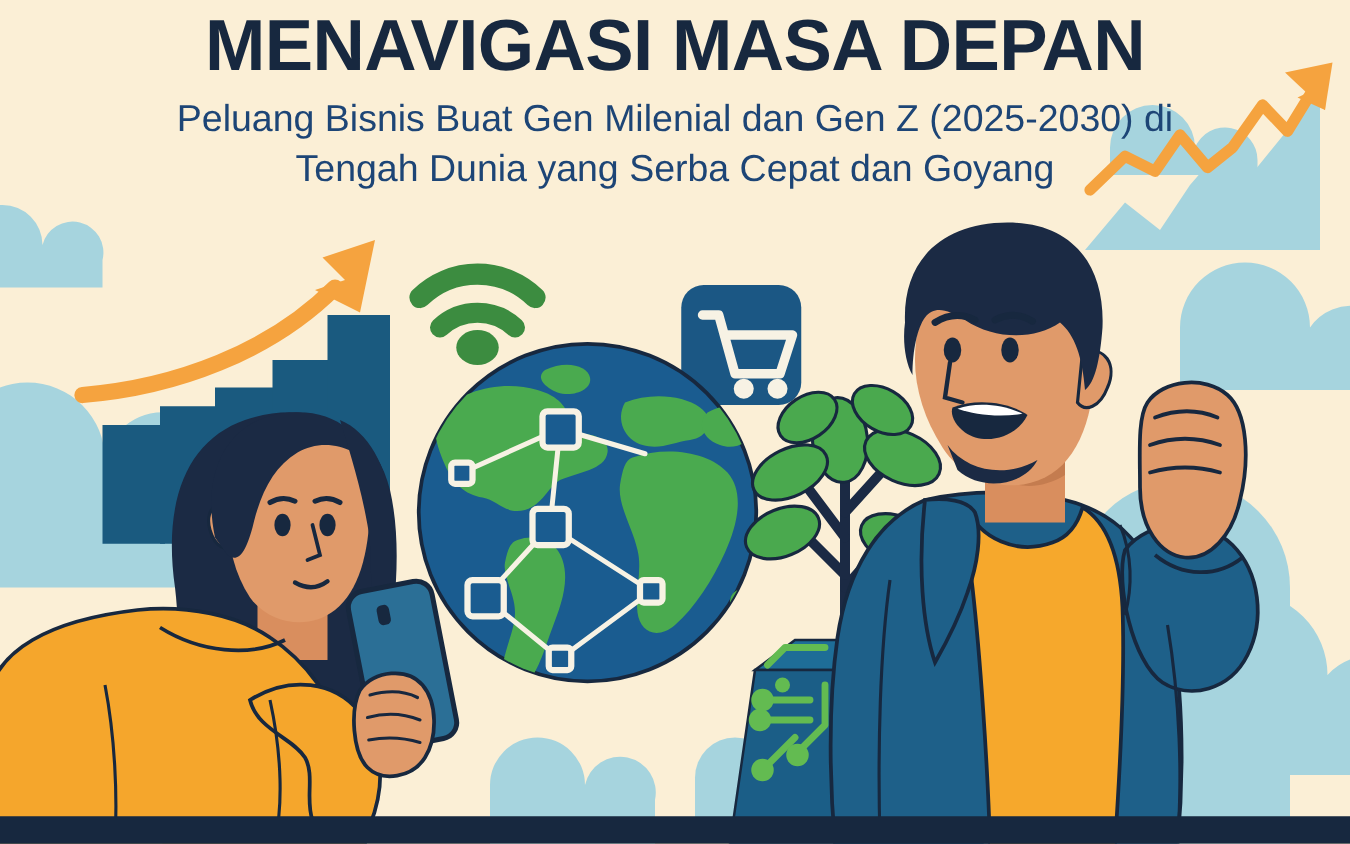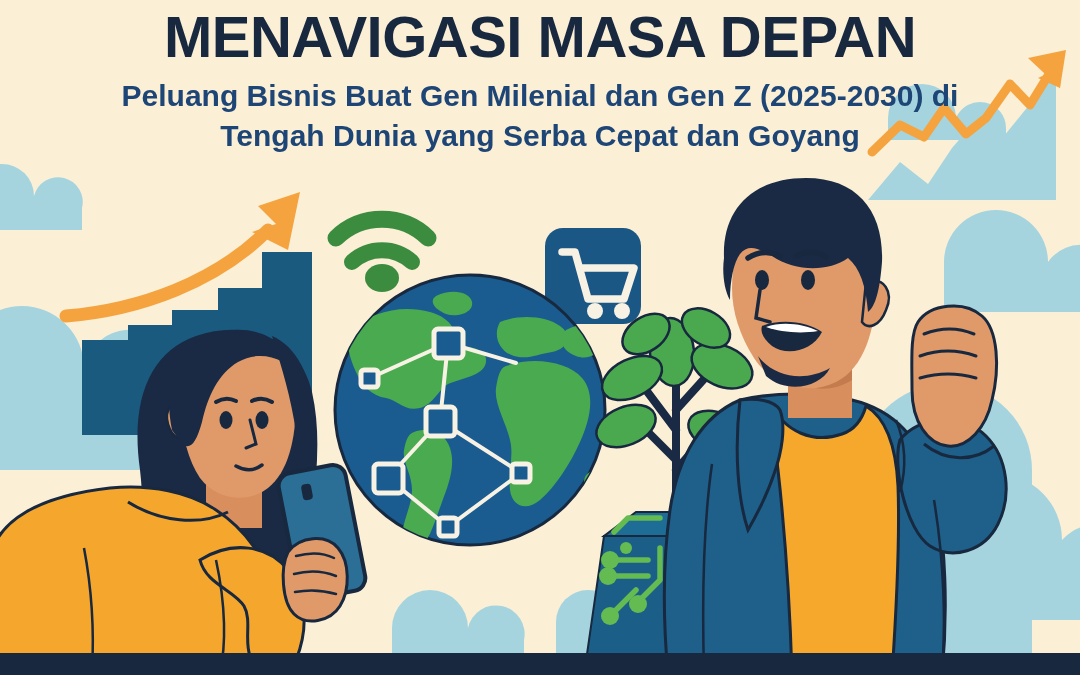--- a/index.html
+++ b/index.html
@@ -9,21 +9,21 @@
     font-family:"Liberation Sans", sans-serif;
   }
   #poster svg.layer{position:absolute;left:0;top:0;width:1080px;height:675px;}
   .txtwrap{position:absolute;left:0;top:0;width:1080px;text-align:center;pointer-events:none;}
   #title{
     font-size:58px;font-weight:bold;letter-spacing:-0.5px;
     color:#17283f;line-height:1.0;margin-top:8px;
     font-family:"Liberation Sans", sans-serif;
   }
   #subtitle{
-    font-size:30px;font-weight:bold;color:#1d4576;line-height:1.33;
+    font-size:30px;font-weight:normal;color:#1d4576;line-height:1.33;
     margin-top:10px;padding:0 110px;
     font-family:"Liberation Sans", sans-serif;
   }
 </style>
 </head>
 <body>
 
 <div id="poster">
 
   <svg class="layer" viewBox="0 0 1080 675">

